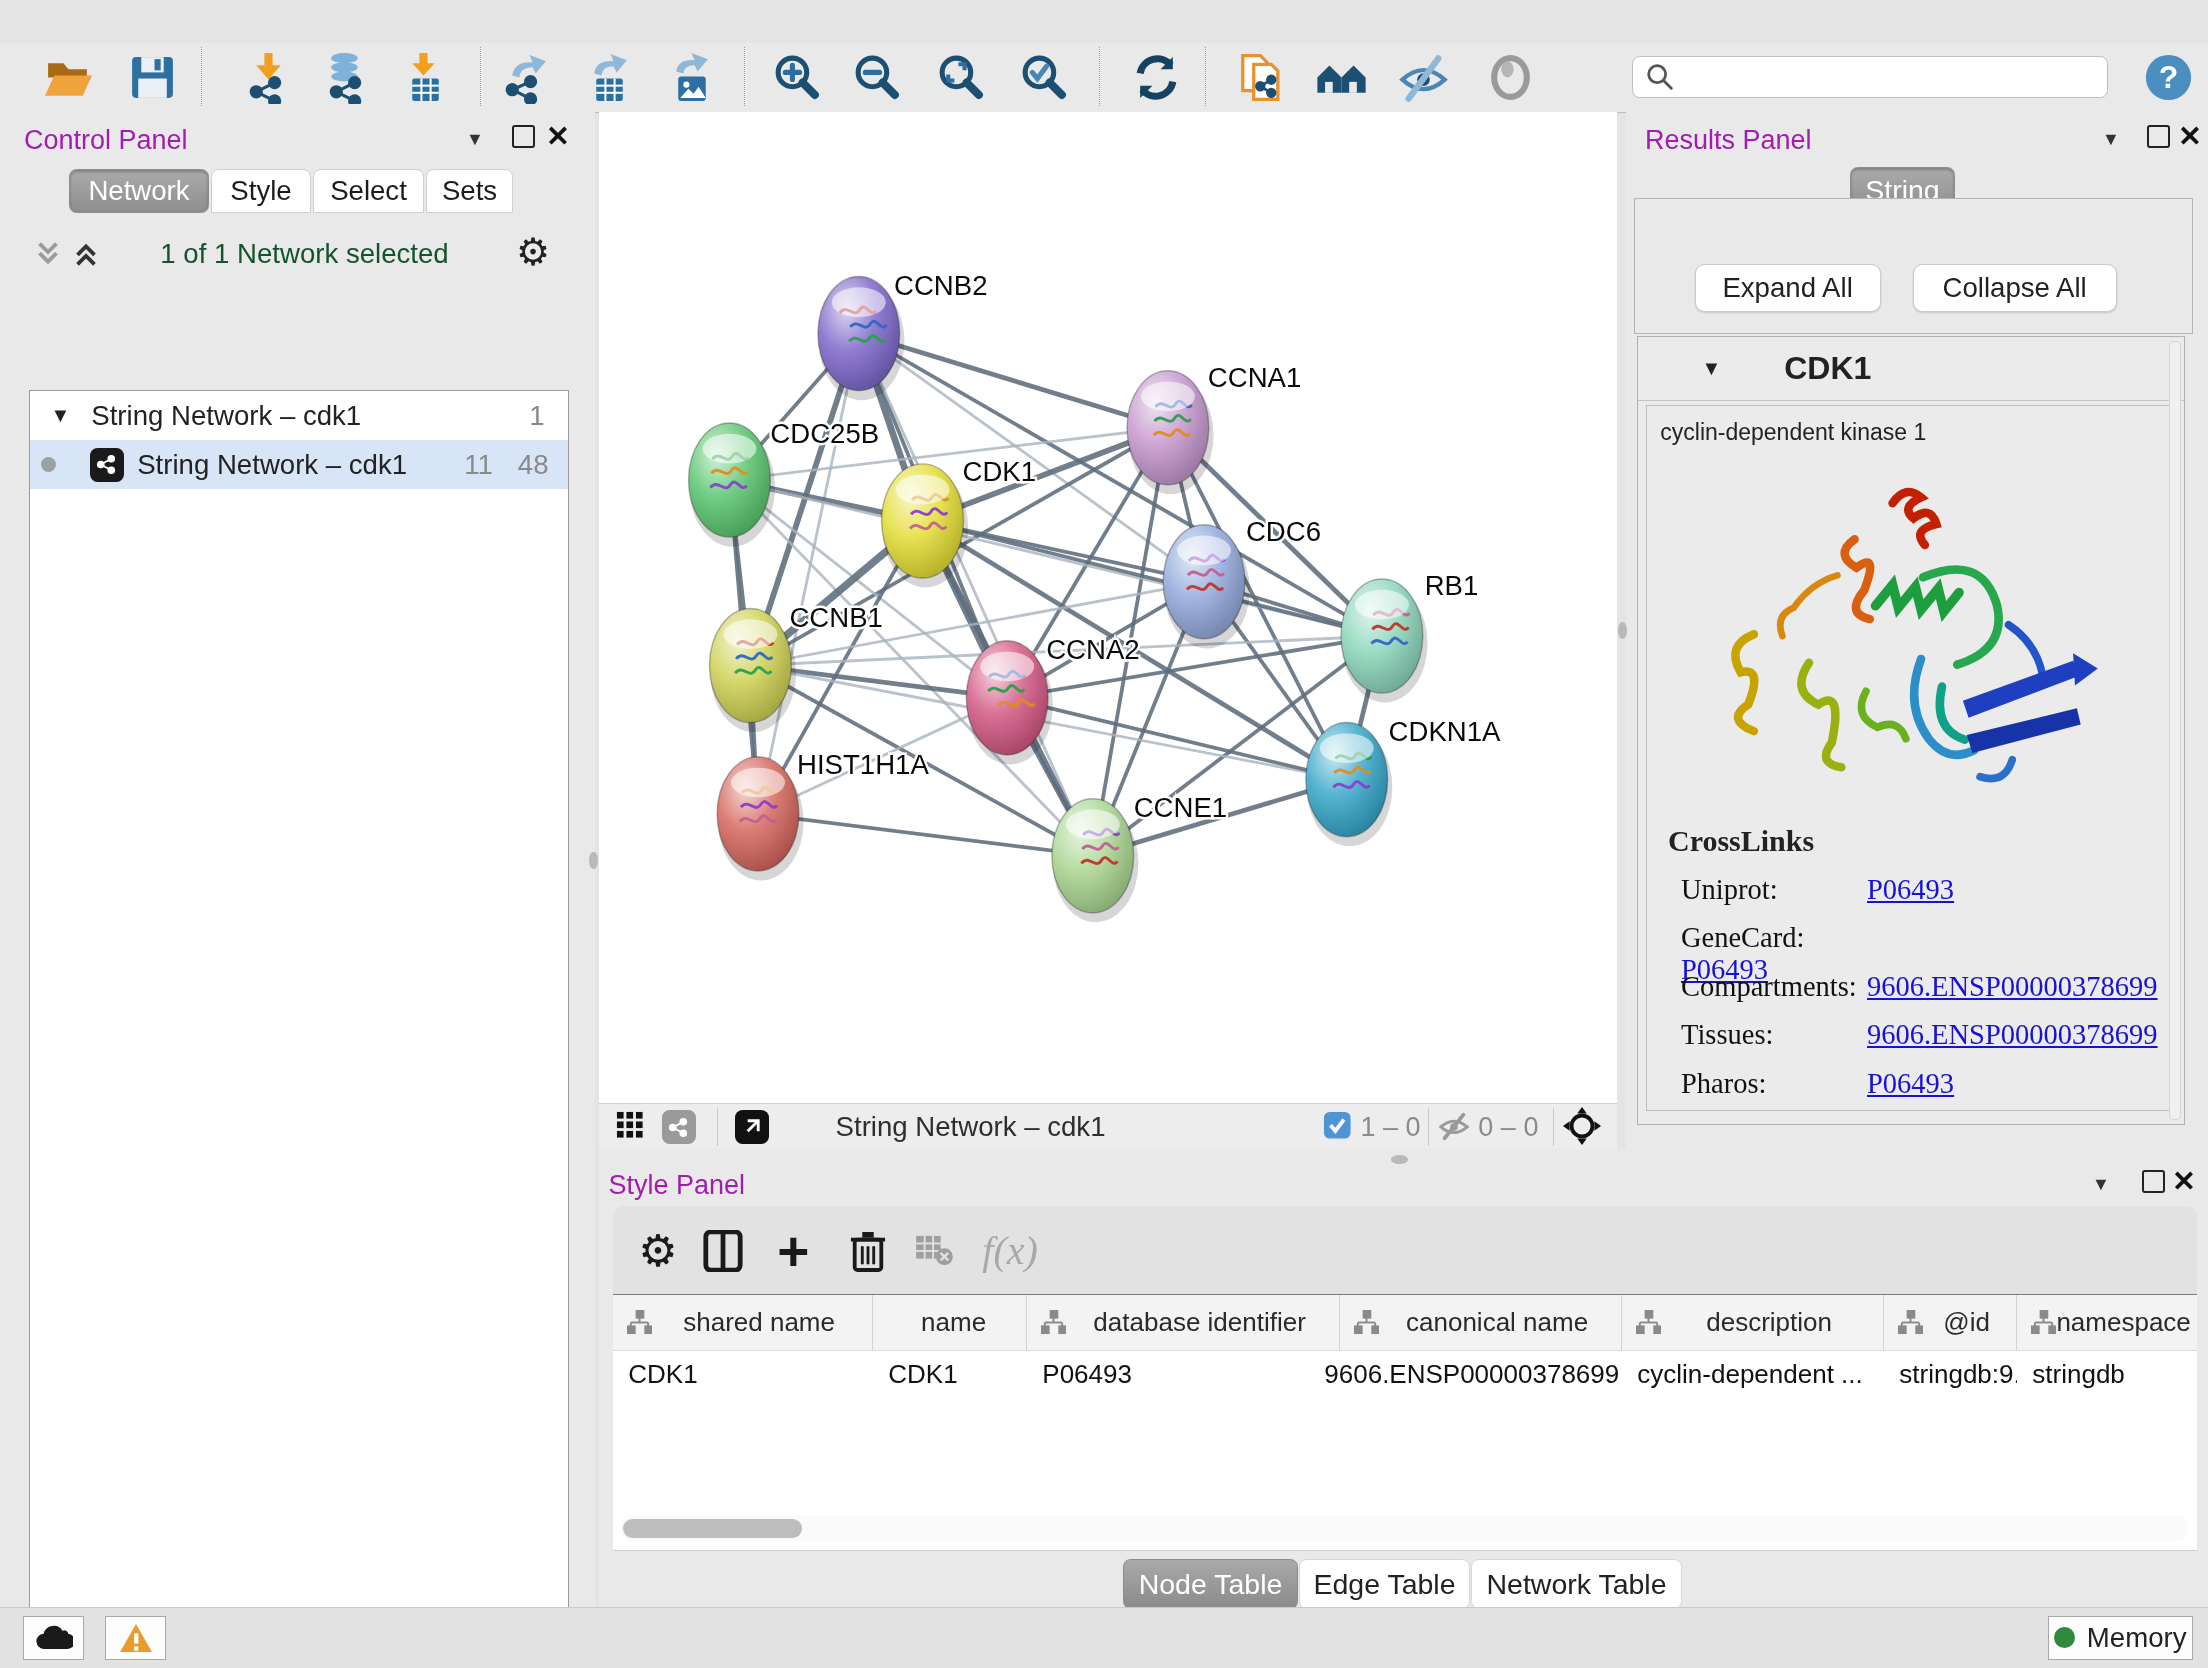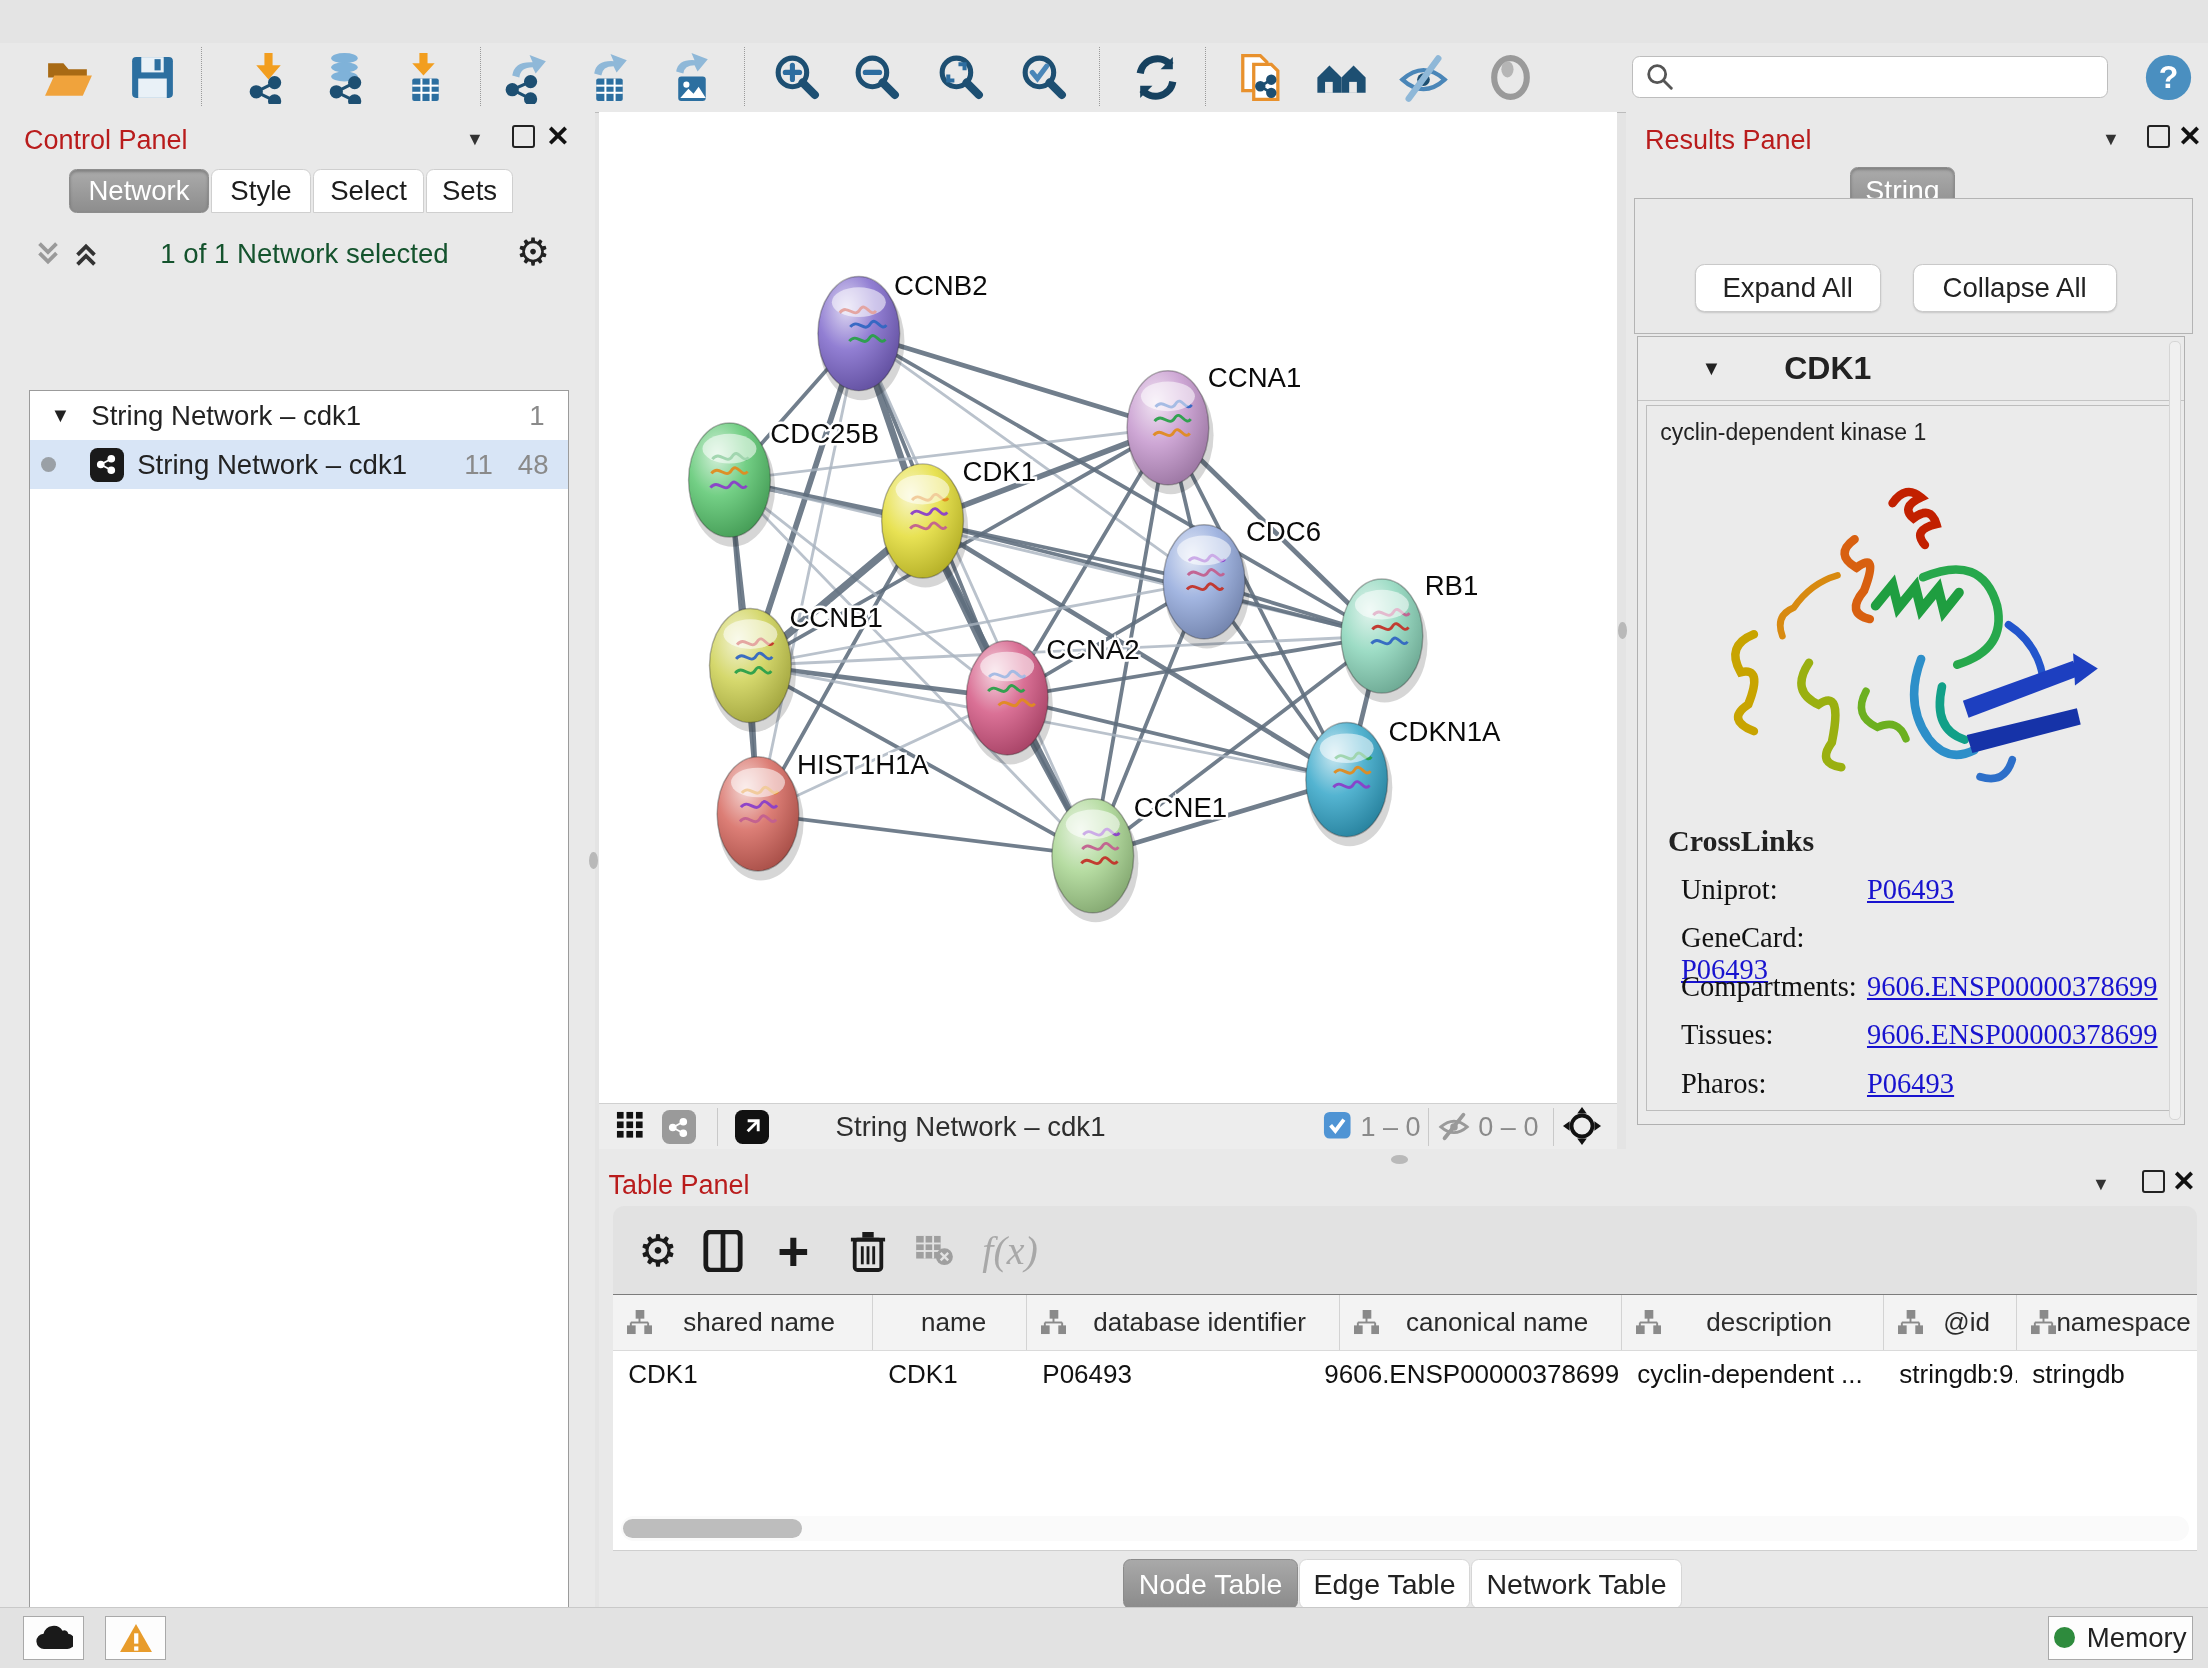--- a/index.html
+++ b/index.html
@@ -15,21 +15,21 @@
     font-size:28.5px;font-weight:500;color:#3c3c3c;}
   
   #toolbar{left:0;top:43px;width:2208px;height:69px;background:#e9e9e9;border-bottom:1.9px solid #bcbcbc;}
   .tbi{position:absolute;top:5.7px;width:57px;height:57px;display:flex;align-items:center;justify-content:center;}
   .tsep{position:absolute;top:3.8px;height:59px;border-left:1.9px dotted #9a9a9a;width:0;}
   #search-wrap{position:absolute;left:1632px;top:13.3px;width:474px;height:40px;background:#fff;
     border:1.9px solid #bdbdbd;border-radius:7.6px;display:flex;align-items:center;}
   #search-input{border:none;outline:none;flex:1;font-size:25px;height:32px;background:transparent;
     font-family:"Liberation Sans",sans-serif;}
   
-  .panel-title{font-size:27px;color:#b91c1c;}
+  .panel-title{font-size:27px;color:#a21caf;}
   .ptri{font-size:18px;color:#333;}
   .pfloat{width:19px;height:19px;border:2.9px solid #222;border-radius:2.9px;display:inline-block;}
   .pclose{font-size:28.5px;font-weight:bold;color:#111;line-height:19px;}
   .tab{display:flex;align-items:center;justify-content:center;font-size:27.6px;border:1px solid #cfcfcf;
     background:#fff;border-radius:7.6px 7.6px 0 0;color:#1c1c1c;box-sizing:border-box;}
   .tab.sel{background:linear-gradient(#ababab,#8d8d8d);color:#fff;border-color:#8d8d8d;
     box-shadow:inset 0 1.9px 2.9px rgba(0,0,0,.25);border-radius:7.6px;}
   
   #control-panel{left:0;top:112px;width:595px;height:1495px;background:#e9e9e9;}
   #cp-box{position:absolute;left:28.5px;top:278px;width:538px;height:1294px;background:#fff;border:1.9px solid #9b9b9b;}
@@ -670,21 +670,21 @@
               <span class="xl-label">Pharos:</span>
               <a class="xl-link" href="#" style="color: rgb(24, 19, 207);">P06493</a>
             </div>
           </div>
       </div>
       <div style="position:absolute;right:3.8px;top:3.8px;bottom:3.8px;width:9.5px;background:#f0f0f0;border:1px solid #d5d5d5;border-radius:4.8px"></div>
     </div>
   </div>
 
   <div id="table-panel" class="abs">
-    <div style="position:absolute;left:9.5px;top:21px" class="panel-title">Table Panel</div>
+    <div style="position:absolute;left:9.5px;top:21px" class="panel-title">Style Panel</div>
     <span class="ptri abs" style="left:1493px;top:25px">▼</span>
     <span class="pfloat abs" style="left:1543px;top:21px"></span>
     <span class="pclose abs" style="left:1573px;top:23px">✕</span>
 
     <div id="tp-toolbar">
       <span class="tpi" style="left:25px;font-size:44px;color:#1a1a1a">⚙</span>
       <span class="tpi" style="left:89px">
         <svg width="42" height="42" viewBox="0 0 44 44">
             <rect x="4" y="2" width="36" height="40" rx="5" fill="none" stroke="#1a1a1a" stroke-width="5"></rect>
             <line x1="22" y1="2" x2="22" y2="42" stroke="#1a1a1a" stroke-width="5"></line>

